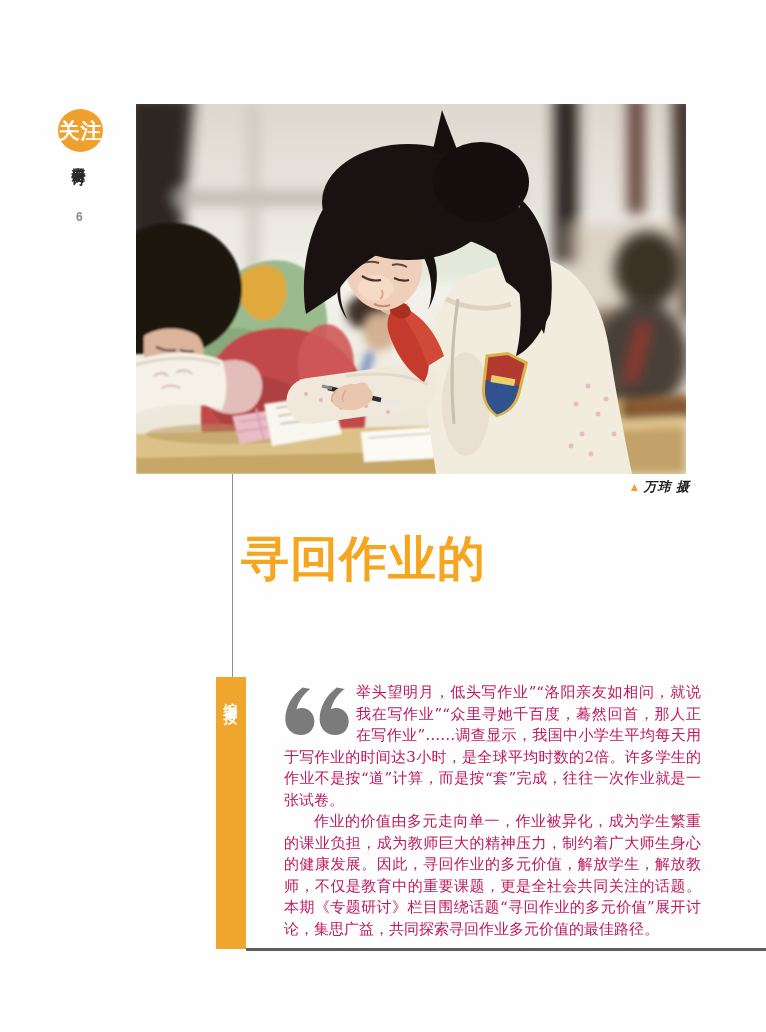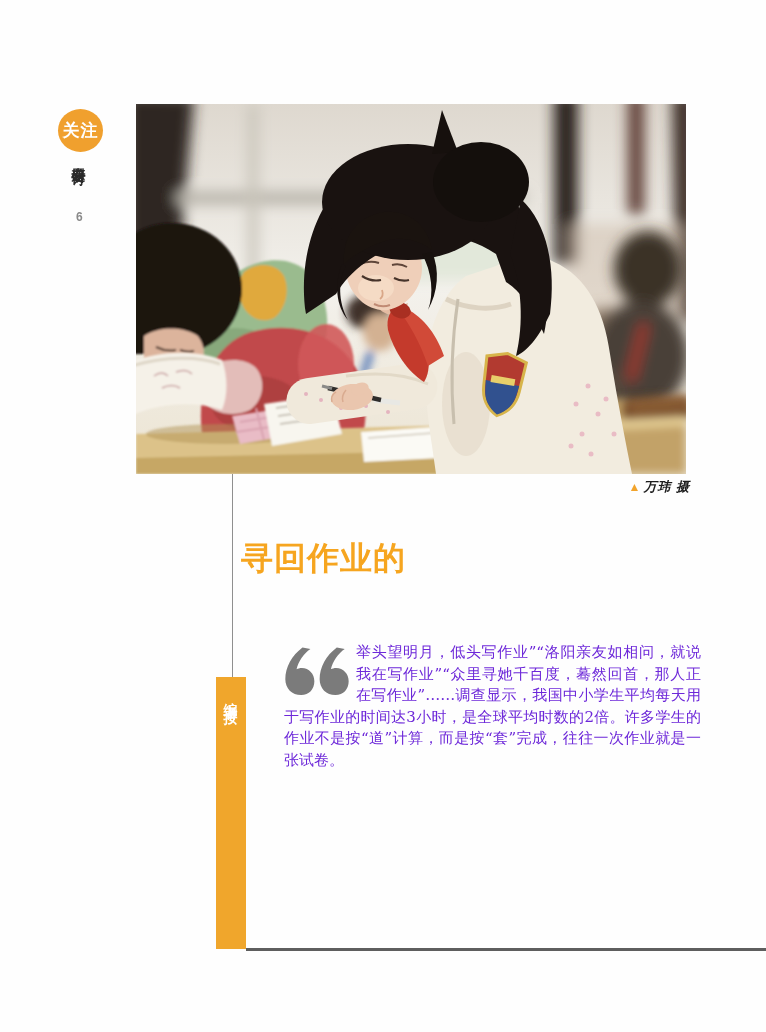--- a/index.html
+++ b/index.html
@@ -1,47 +1,47 @@
 <!DOCTYPE html>
 <html><head>
 <meta charset="utf-8">
 <style>
   html,body{margin:0;padding:0;background:#ffffff;}
   .page{position:relative;width:766px;height:1032px;background:#fefefe;overflow:hidden;
         font-family:"Liberation Sans","DejaVu Sans",sans-serif;}
 
   
   .focus-badge{position:absolute;left:58px;top:109px;width:45px;height:43px;border-radius:50%;
-        background:#f0a02e;color:#fff;font-size:17px;font-weight:bold;letter-spacing:1px;
+        background:#f0a02e;color:#fff;font-size:21px;font-weight:bold;letter-spacing:1px;
         display:flex;align-items:center;justify-content:center;}
   .column-vertical{position:absolute;left:70px;top:155px;writing-mode:vertical-rl;
         font-size:14px;letter-spacing:2px;color:#2a2a2a;font-weight:bold;}
   .page-number{position:absolute;left:76px;top:210px;font-size:12px;color:#8a8a8a;font-weight:bold;}
 
   
   .photo-frame{position:absolute;left:136px;top:104px;width:550px;height:370px;overflow:hidden;background:#e9e5df;}
   .photo-credit{position:absolute;left:136px;top:478px;width:554px;text-align:right;
         font-size:13px;font-weight:bold;color:#1d1d1d;letter-spacing:1px;font-style:italic;}
   .photo-credit .tri{color:#f2a42c;font-size:12px;margin-right:2px;}
 
   
   .article-title{position:absolute;left:241px;top:530px;color:#f6a51f;
         font-family:"DejaVu Serif","Liberation Serif",serif;font-weight:bold;
-        font-size:32px;line-height:57px;letter-spacing:1px;white-space:nowrap;}
+        font-size:48px;line-height:57px;letter-spacing:1px;white-space:nowrap;}
 
   
   .vline{position:absolute;left:232px;top:474px;width:1px;height:203px;background:#8f8f8f;}
   .editor-bar{position:absolute;left:216px;top:677px;width:30px;height:272px;background:#f0a62c;}
   .editor-bar-label{position:absolute;top:13px;left:50%;transform:translateX(-50%);
         writing-mode:vertical-rl;color:#ffffff;font-size:14px;letter-spacing:5px;font-weight:bold;}
 
   
-  .editor-text{position:absolute;left:284px;top:642px;width:417px;
+  .editor-text{position:absolute;left:284px;top:682px;width:417px;
         font-family:"DejaVu Serif","Liberation Serif",serif;
-        font-size:15px;line-height:21.5px;color:#6d28d9;text-align:justify;}
+        font-size:15px;line-height:21.5px;color:#be185d;text-align:justify;}
   .editor-text p{margin:0;}
   .editor-text p.indent{text-indent:2em;}
   .quote-float{float:left;width:66px;height:60px;margin:3px 6px 0 0;}
 
   
   .bottom-rule{position:absolute;left:246px;top:948px;width:520px;height:3px;background:#5e5e5e;}
 </style>
 </head>
 <body>
 
@@ -205,17 +205,18 @@
   <div class="editor-text">
     <div class="quote-float" aria-label="“">
       <svg width="66" height="54" viewBox="0 0 100 78">
         <g fill="#7b7b7b">
           <path d="M 28 2 C 12 14 2 32 2 50 C 2 64 12 74 26 74 C 38 74 46 65 46 53 C 46 42 38 33 27 33 C 24 33 21 34 19 35 C 22 22 30 11 40 4 Z"></path>
           <path d="M 80 2 C 64 14 54 32 54 50 C 54 64 64 74 78 74 C 90 74 98 65 98 53 C 98 42 90 33 79 33 C 76 33 73 34 71 35 C 74 22 82 11 92 4 Z"></path>
         </g>
       </svg>
     </div>
     <p>举头望明月，低头写作业”“洛阳亲友如相问，就说我在写作业”“众里寻她千百度，蓦然回首，那人正在写作业”……调查显示，我国中小学生平均每天用于写作业的时间达3小时，是全球平均时数的2倍。许多学生的作业不是按“道”计算，而是按“套”完成，往往一次作业就是一张试卷。</p>
+    <p class="indent">作业的价值由多元走向单一，作业被异化，成为学生繁重的课业负担，成为教师巨大的精神压力，制约着广大师生身心的健康发展。因此，寻回作业的多元价值，解放学生，解放教师，不仅是教育中的重要课题，更是全社会共同关注的话题。本期《专题研讨》栏目围绕话题“寻回作业的多元价值”展开讨论，集思广益，共同探索寻回作业多元价值的最佳路径。</p>
   </div>
 
   <div class="bottom-rule"></div>
 
 </div>
 
 </body></html>

